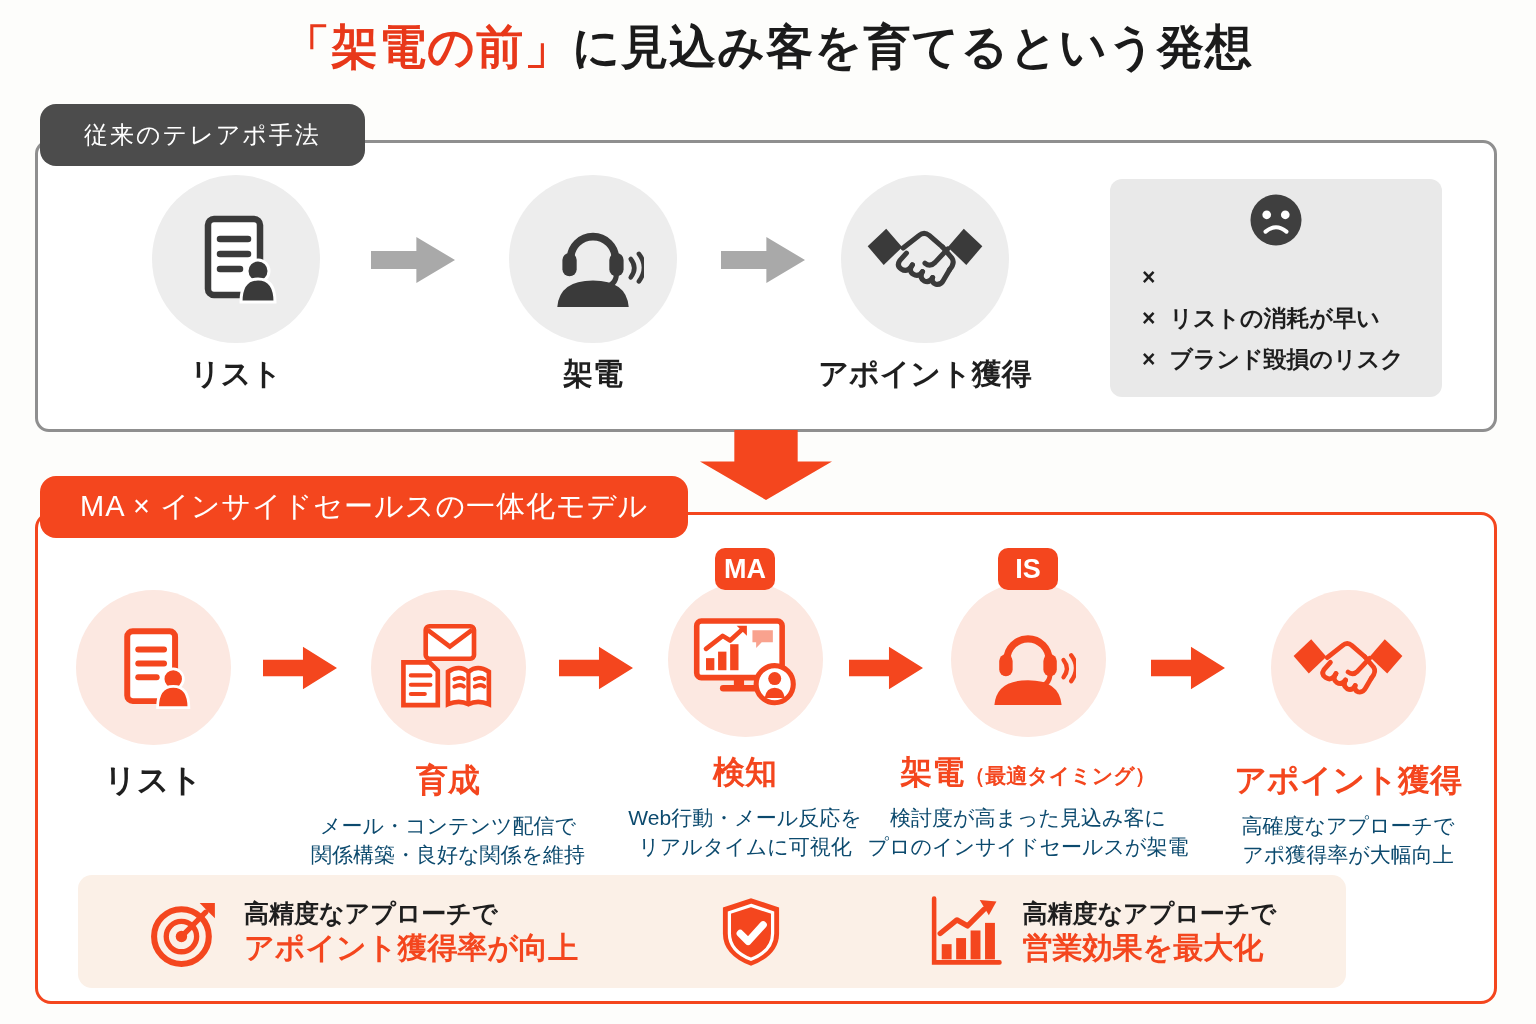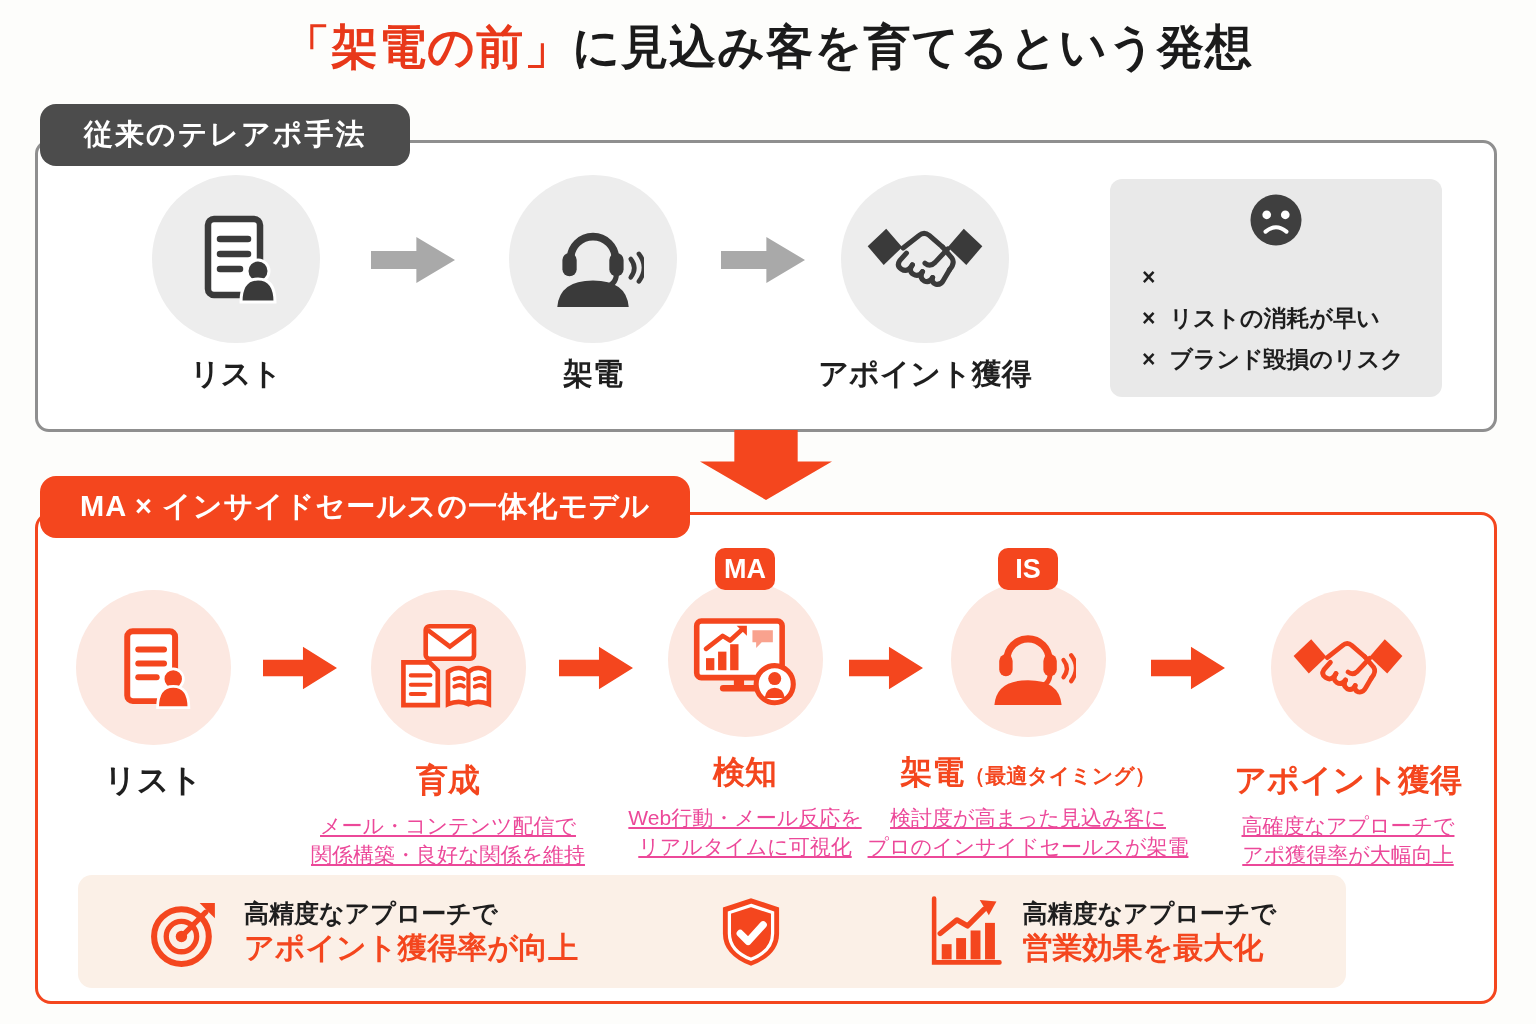--- a/index.html
+++ b/index.html
@@ -24,26 +24,26 @@
   .sec1 {
     position:absolute; left:35px; top:140px; width:1462px; height:292px;
     background:#FFFFFF; border:3px solid #8F8F8F; border-radius:14px;
   }
   .sec2 {
     position:absolute; left:35px; top:512px; width:1462px; height:492px;
     background:#FFFFFF; border:3px solid #F4461E; border-radius:16px;
   }
   .badge1 {
     position:absolute; left:40px; top:104px; height:62px; padding:0 44px;
-    background:#4C4C4C; color:#fff; font-size:29px; font-weight:700;
+    background:#4C4C4C; color:#fff; font-size:24px; font-weight:400;
     border-radius:16px; display:flex; align-items:center; z-index:3; letter-spacing:2px;
   }
   .badge2 {
     position:absolute; left:40px; top:476px; height:62px; padding:0 40px;
-    background:#F4461E; color:#fff; font-size:29px; font-weight:700;
+    background:#F4461E; color:#fff; font-size:29px; font-weight:400;
     border-radius:16px; display:flex; align-items:center; z-index:3; letter-spacing:1px;
   }
   .down-arrow {
     position:absolute; left:700px; top:430px; width:132px; height:70px;
     background:#F4461E; z-index:2;
     clip-path: polygon(26% 0, 74% 0, 74% 45%, 100% 45%, 50% 100%, 0 45%, 26% 45%);
   }
 
   
   .t-step { position:absolute; width:280px; text-align:center; }
@@ -77,21 +77,21 @@
   }
   .m-tag.hidden { visibility:hidden; }
   .m-circle {
     width:155px; height:155px; border-radius:50%; background:#FCE8E1;
     margin:0 auto; display:flex; align-items:center; justify-content:center;
     color:#F4461E;
   }
   .m-label { margin-top:14px; font-size:32px; font-weight:800; color:#F4461E; white-space:nowrap; }
   .m-label.dark { color:#1f1f1f; }
   .m-label .sub { font-size:21px; font-weight:800; }
-  .m-desc { margin-top:8px; font-size:21px; font-weight:500; color:#ec4899; line-height:29px; white-space:nowrap;text-decoration:underline; }
+  .m-desc { margin-top:8px; font-size:21px; font-weight:500; color:#0c4a6e; line-height:29px; white-space:nowrap; }
   .arrow-orange {
     position:absolute; width:74px; height:46px; background:#F4461E;
     clip-path: polygon(0 32%, 54% 32%, 54% 4%, 100% 50%, 54% 96%, 54% 68%, 0 68%);
   }
 
   
   .benefits {
     position:absolute; left:40px; top:360px; width:1268px; height:113px;
     background:#FBF0E7; border-radius:14px;
     display:flex; align-items:center; justify-content:space-between;

